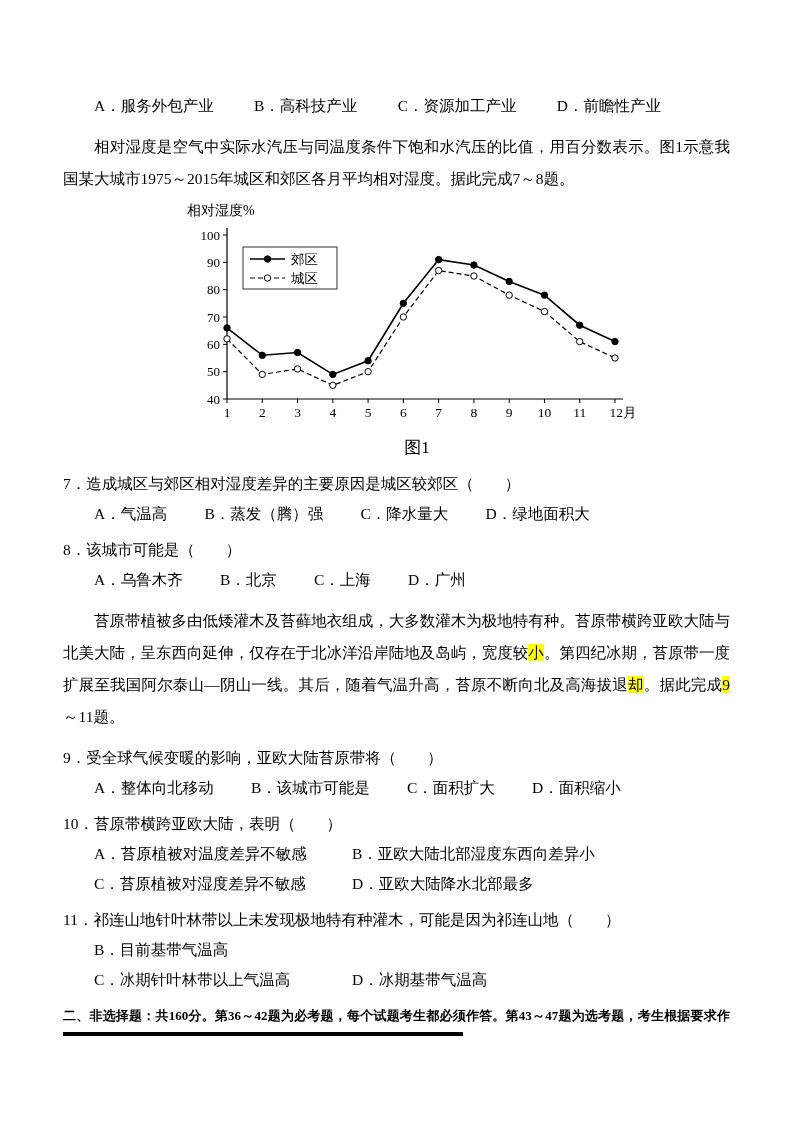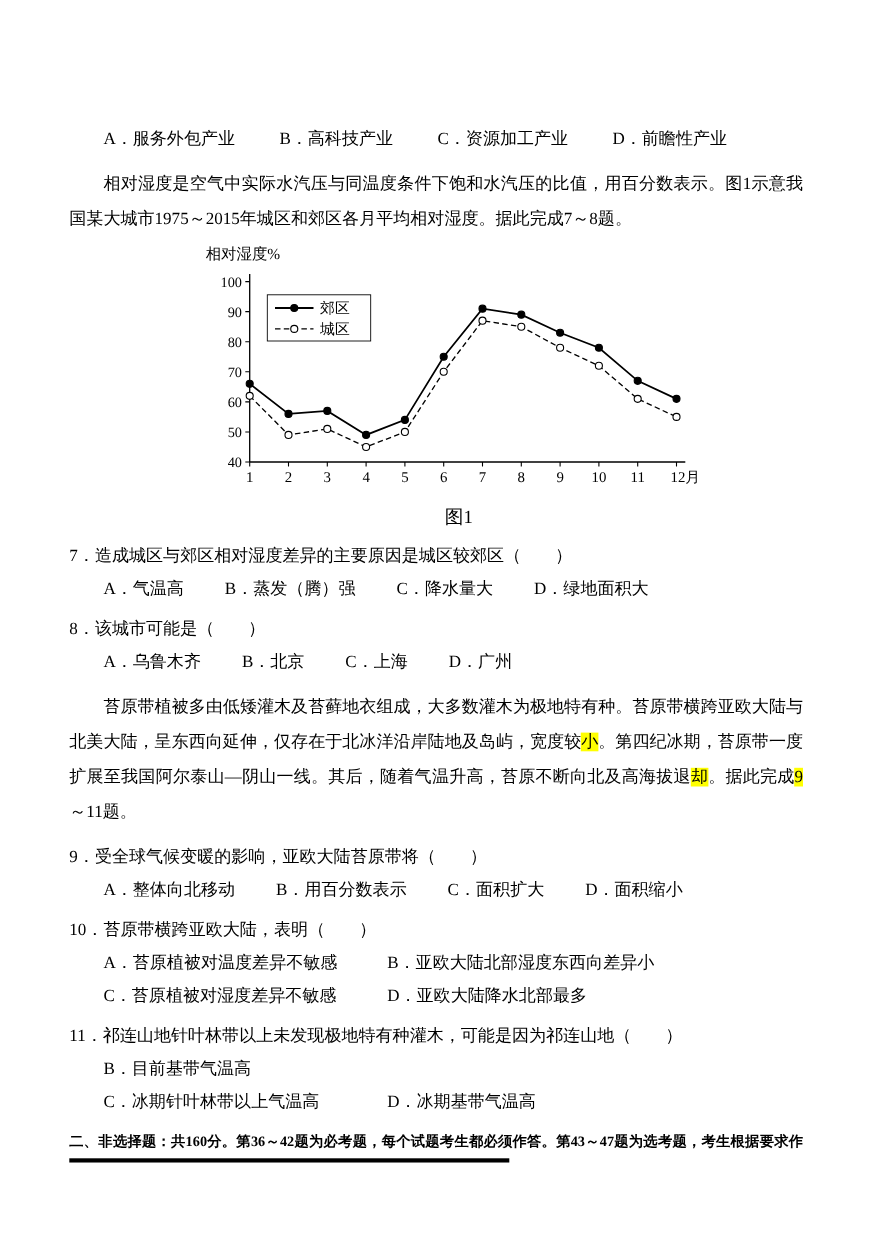--- a/index.html
+++ b/index.html
@@ -8,21 +8,20 @@
     width:793px; height:1122px;
     font-family:"Liberation Serif","DejaVu Serif",serif;
     color:#000;
   }
   .page {
     position:relative;
     width:793px; height:1036px;
     padding:95px 63px 0 63px;
     overflow:hidden;
     background:#fff;
-    margin-top:21px;
   }
   .top-options {
     display:flex; gap:2.6em;
     margin-left:2em;
     font-size:15.5px; line-height:22px;
   }
   .para {
     font-size:15.5px; line-height:32px;
     text-align:justify; text-indent:2em;
   }
@@ -171,21 +170,21 @@
       </div>
     </div>
 
   <p class="para para-tundra"><span>苔原带植被多由低矮灌木及苔藓地衣组成，大多数灌木为极地特有种。苔原带横跨亚欧大陆与北美大陆，呈东西向延伸，仅存在于北冰洋沿岸陆地及岛屿，宽度较</span><span class="hl">小</span><span>。第四纪冰期，苔原带一度扩展至我国阿尔泰山—阴山一线。其后，随着气温升高，苔原不断向北及高海拔退</span><span class="hl">却</span><span>。据此完成</span><span class="hl">9</span><span>～11题。</span></p>
 
   <div class="questions-group">
       <div class="question">
         <div class="stem">9．受全球气候变暖的影响，亚欧大陆苔原带将（　　）</div>
         <div class="opt-row">
           <span>A．整体向北移动</span>
-          <span>B．用百分数表示</span>
+          <span>B．该城市可能是</span>
           <span>C．面积扩大</span>
           <span>D．面积缩小</span>
         </div>
       </div>
       <div class="question">
         <div class="stem">10．苔原带横跨亚欧大陆，表明（　　）</div>
         <div class="opt-row two-col">
           <span>A．苔原植被对温度差异不敏感</span>
           <span>B．亚欧大陆北部湿度东西向差异小</span>
         </div>

